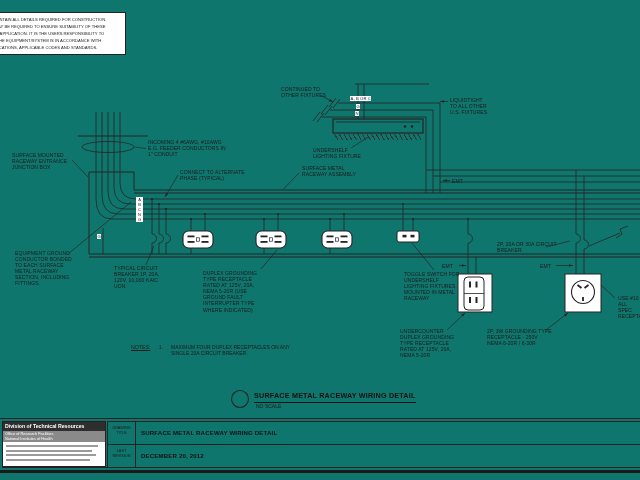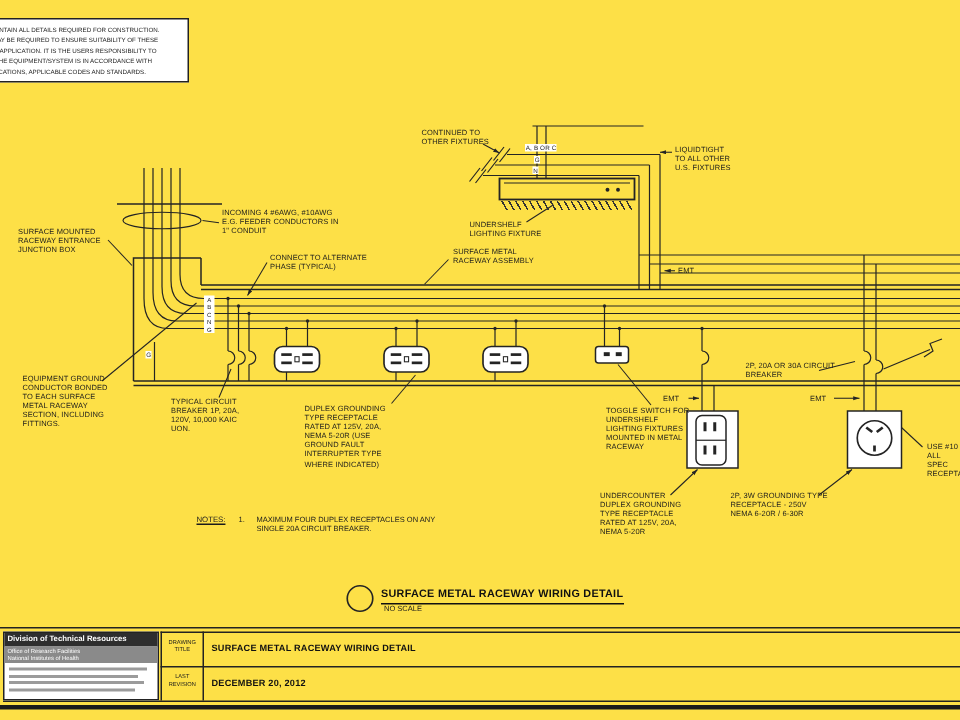--- a/index.html
+++ b/index.html
@@ -1,16 +1,16 @@
 <!DOCTYPE html>
 <html><head>
 <meta charset="utf-8">
 <style>
   html,body{margin:0;padding:0;background:#fff;width:640px;height:480px;overflow:hidden;}
-  #sheet{position:relative;width:640px;height:480px;background:#fde047;font-family:"Liberation Sans",sans-serif;}
+  #sheet{position:relative;width:640px;height:480px;background:#0f766e;font-family:"Liberation Sans",sans-serif;}
   svg{position:absolute;left:0;top:0;z-index:1;}
   .lbl{position:absolute;font:5px/1.22 "Liberation Sans",sans-serif;color:#1b1b1b;
        white-space:pre-line;letter-spacing:.1px;z-index:3;}
   .bgw{background:#fff;padding:0 .5px;}
   .tiny{font-size:4.2px;}
   
   #disclaimer{position:absolute;left:-46px;top:12px;width:170px;height:41px;border:1.2px solid #222;
       background:#fff;z-index:3;display:flex;flex-direction:column;justify-content:center;}
   #disclaimer div{font-size:4.15px;line-height:7px;text-align:center;color:#222;white-space:nowrap;}
   

